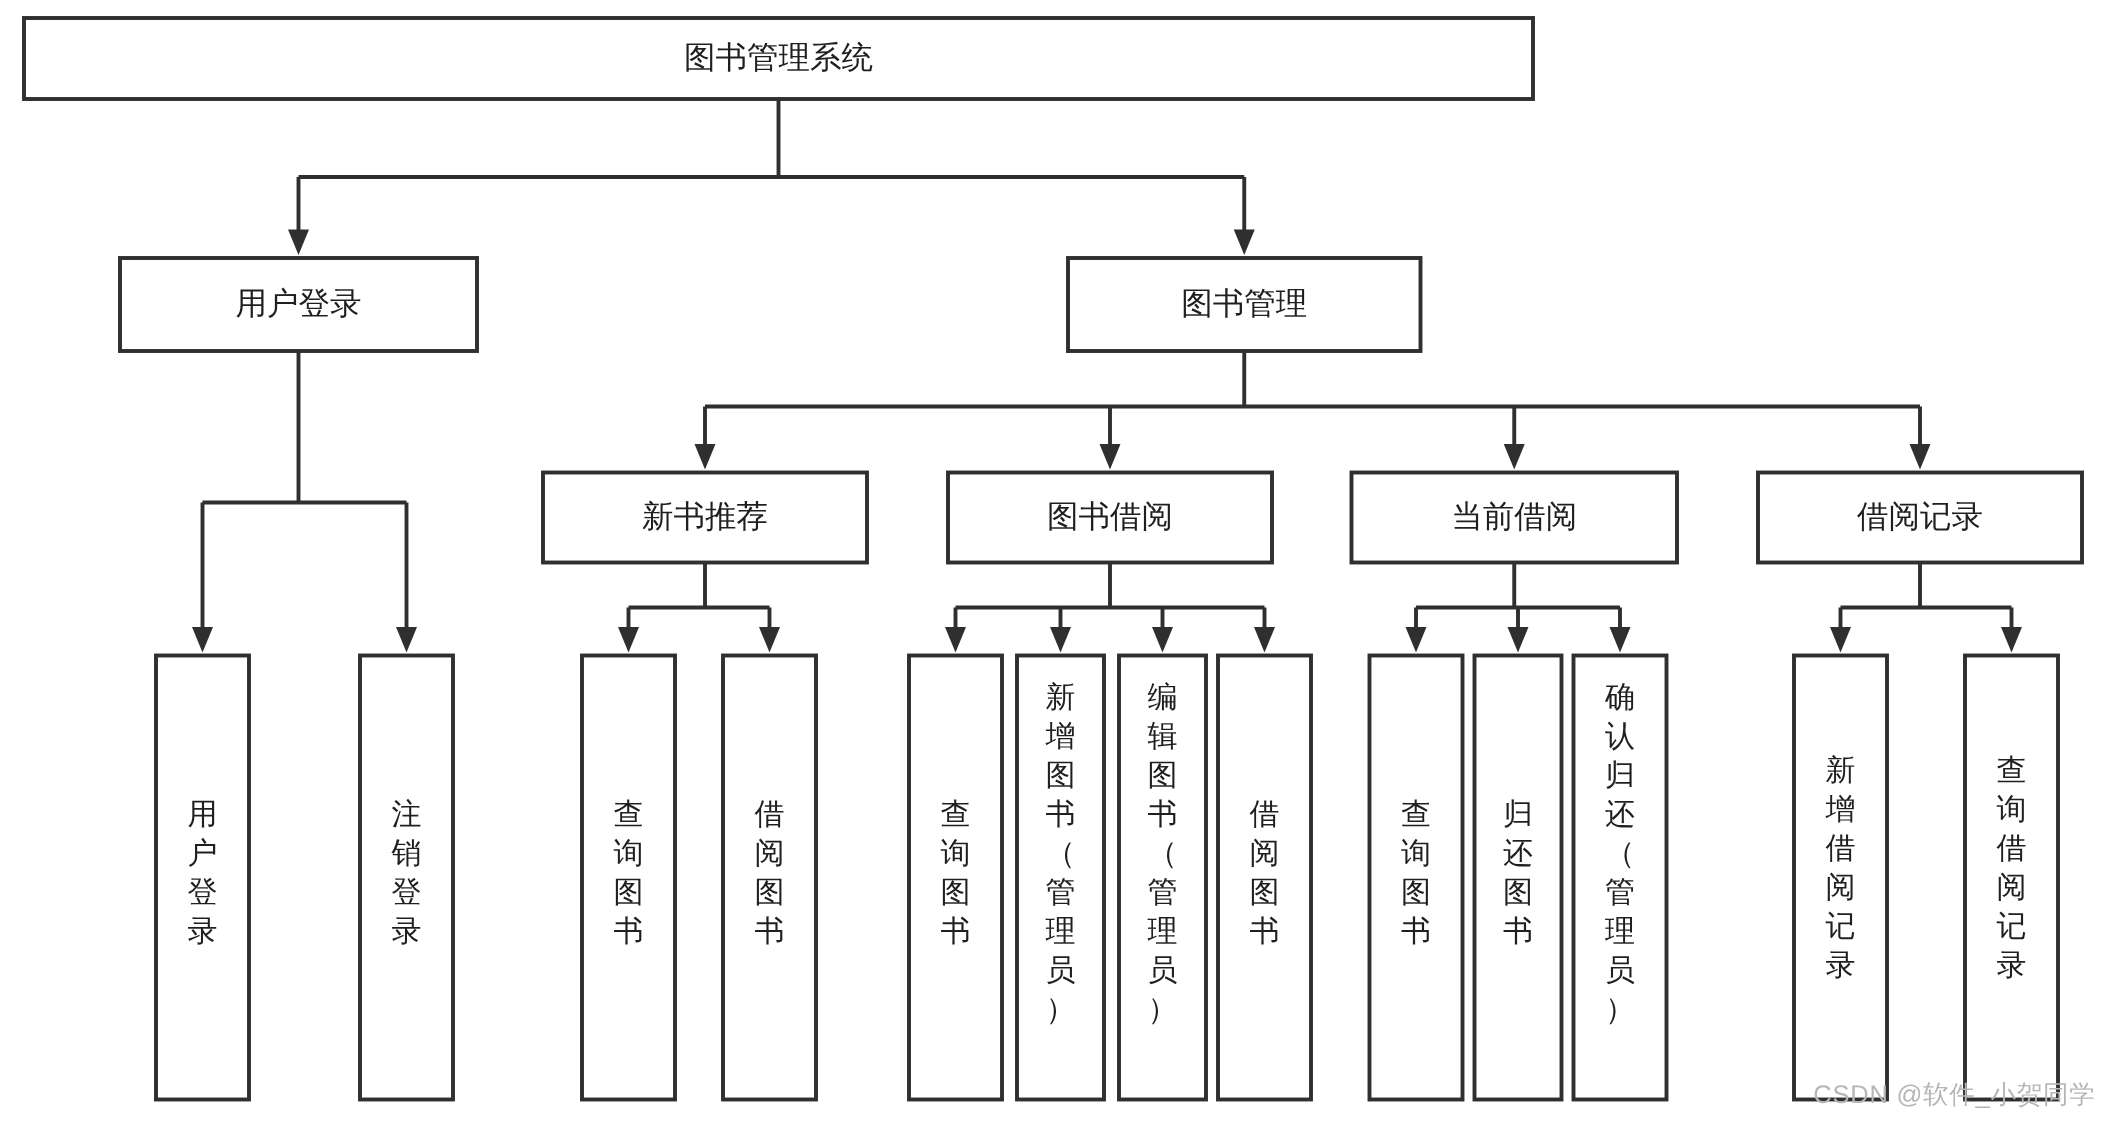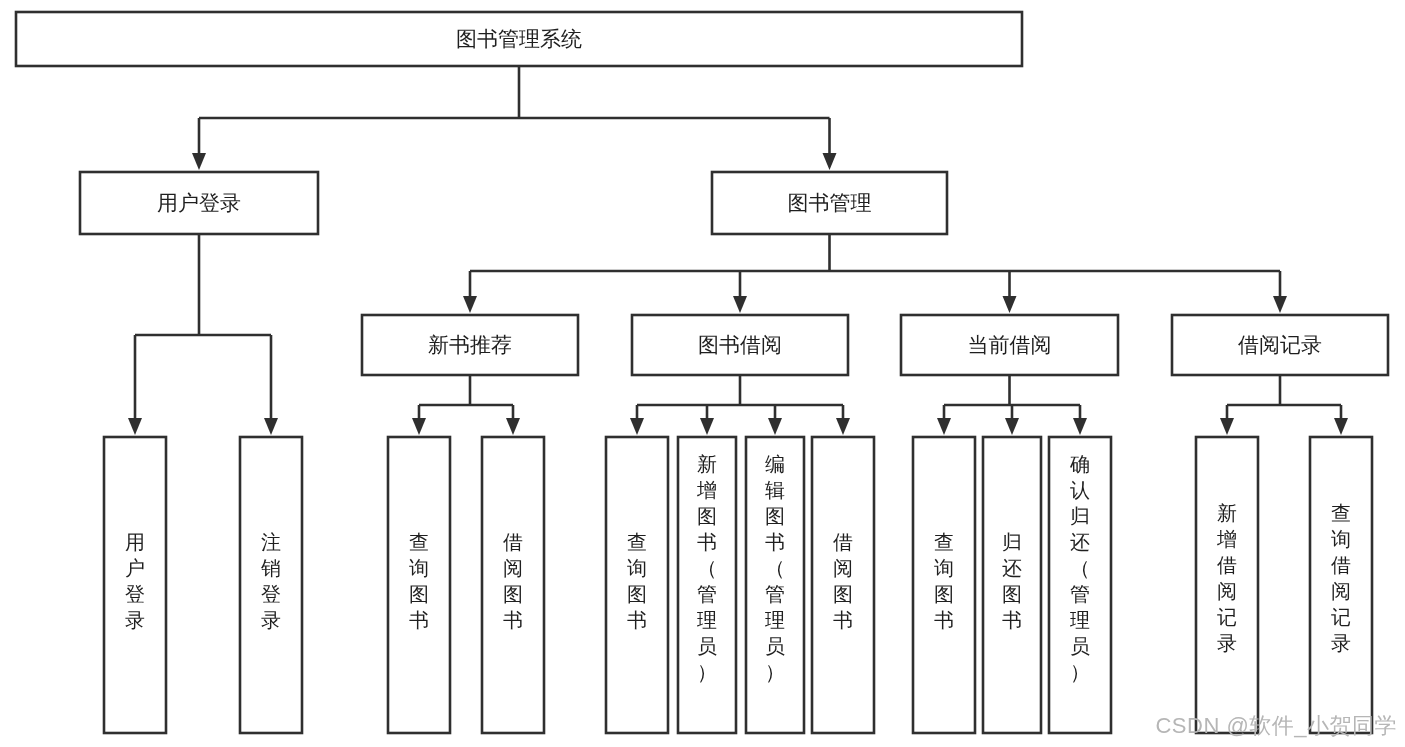--- a/index.html
+++ b/index.html
@@ -55,21 +55,21 @@
   }
   .arrow-head {
     fill: #2f2f2f;
     stroke: none;
   }
   .watermark {
     position: absolute;
     right: 8px;
     bottom: 6px;
     font-family: "Liberation Sans", "DejaVu Sans", sans-serif;
-    font-size: 22px;
+    font-size: 17px;
     color: #b6b6b6;
     letter-spacing: 0.5px;
     white-space: nowrap;
     user-select: none;
   }
 </style>
 </head>
 <body>
 
 <div id="diagram-root">

